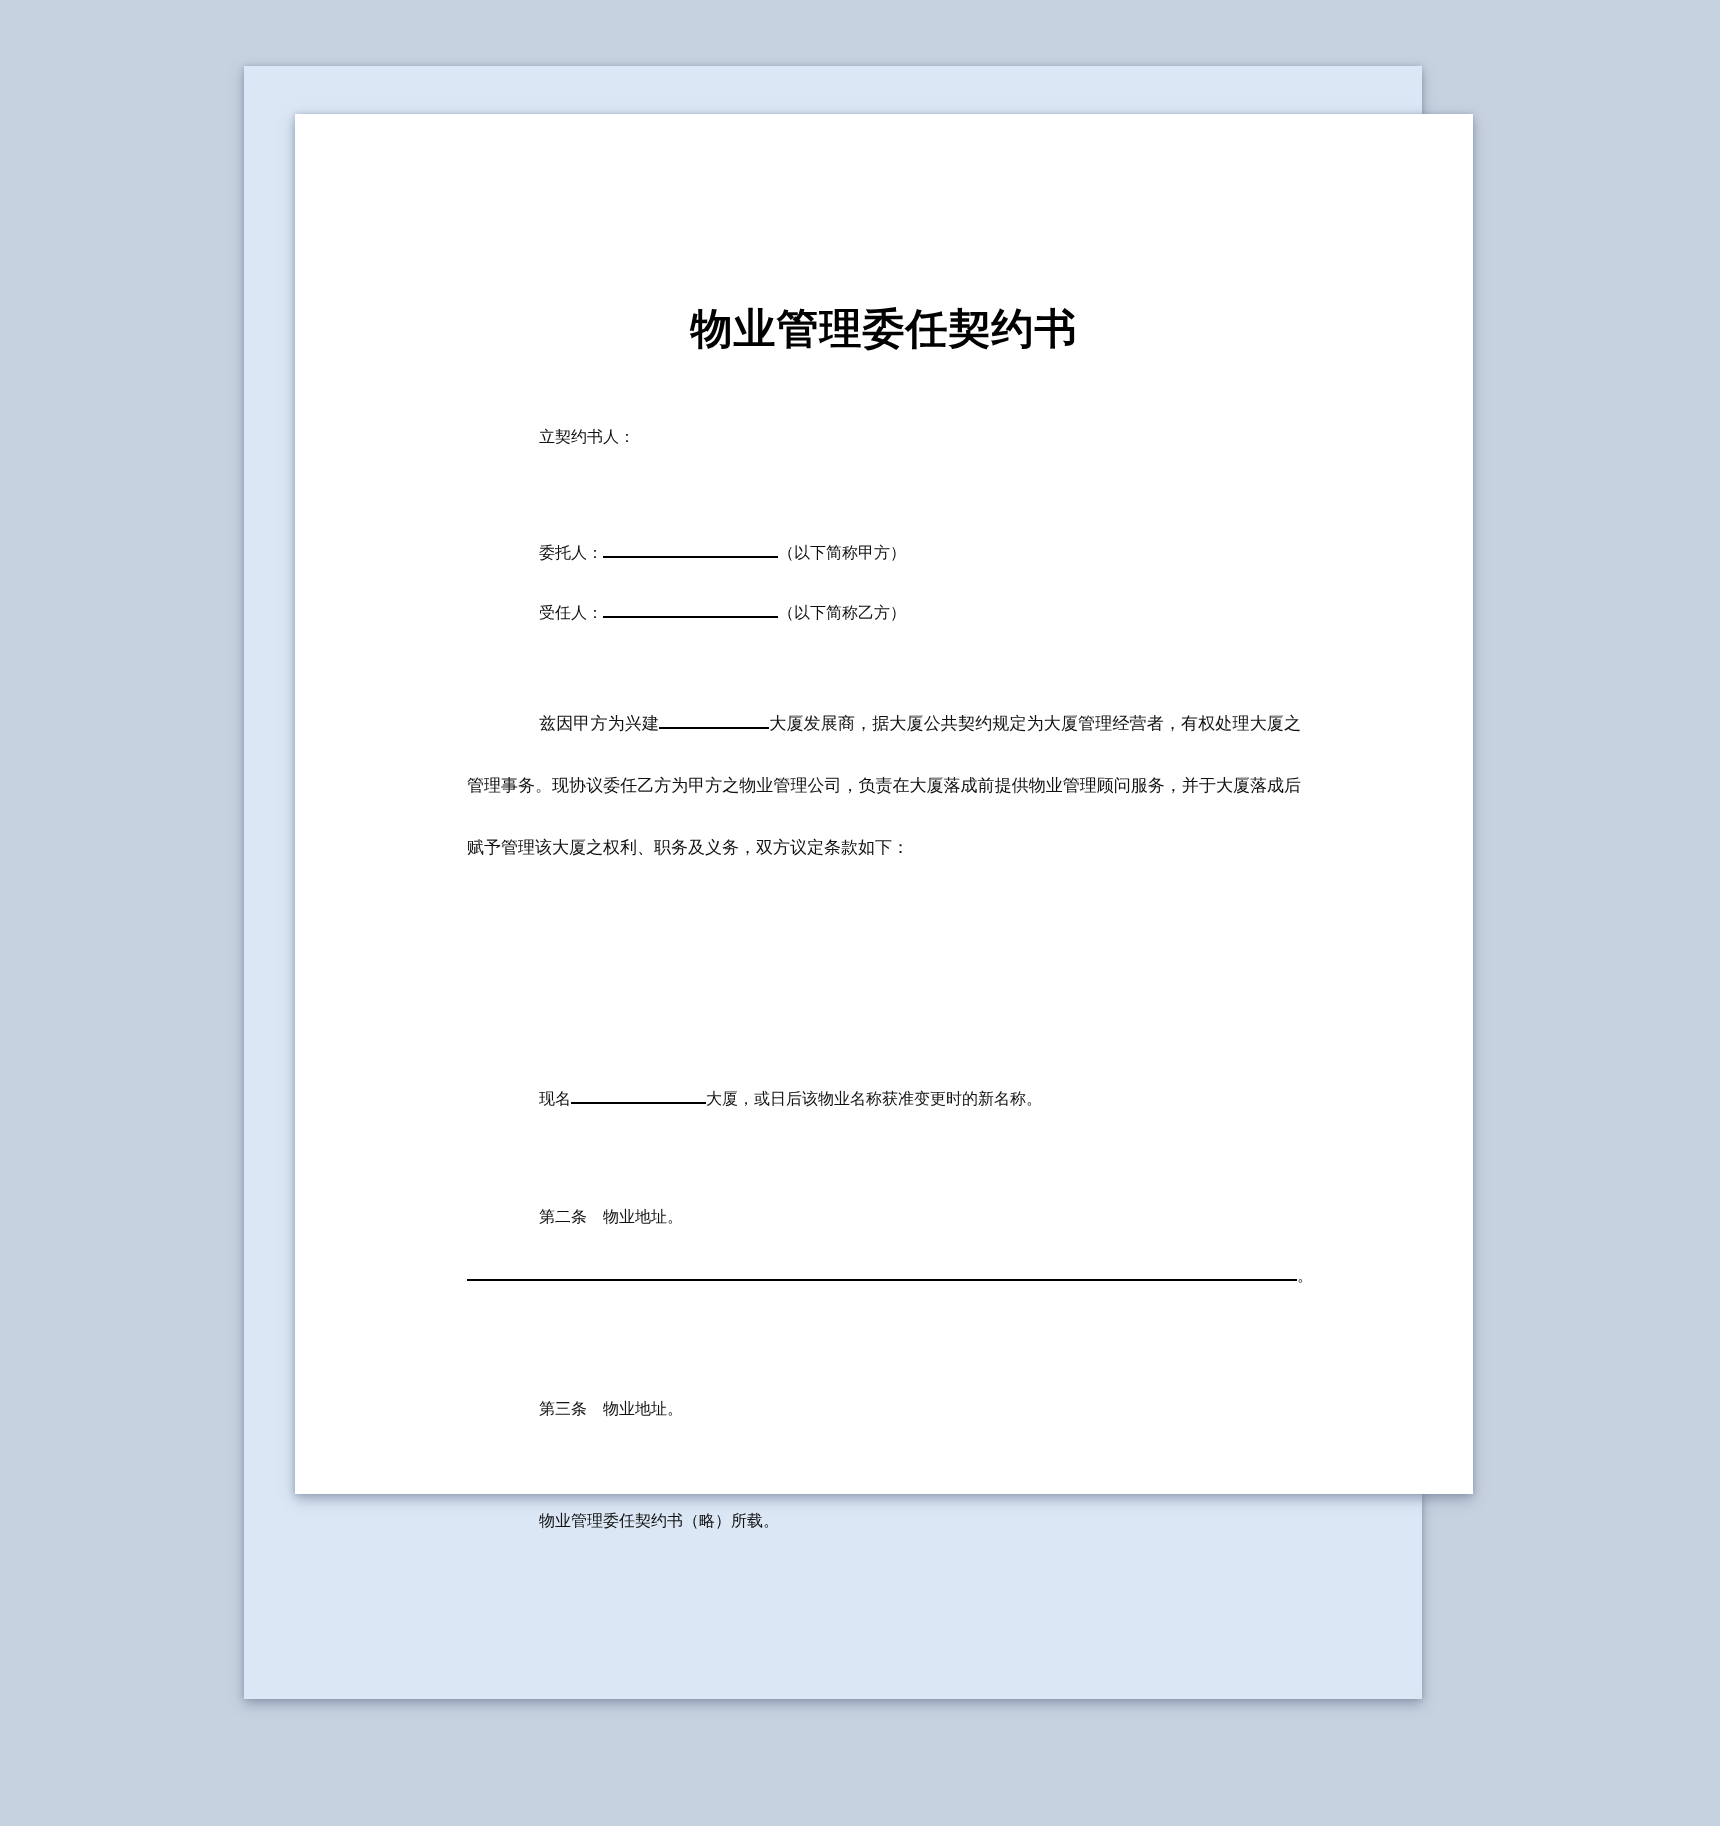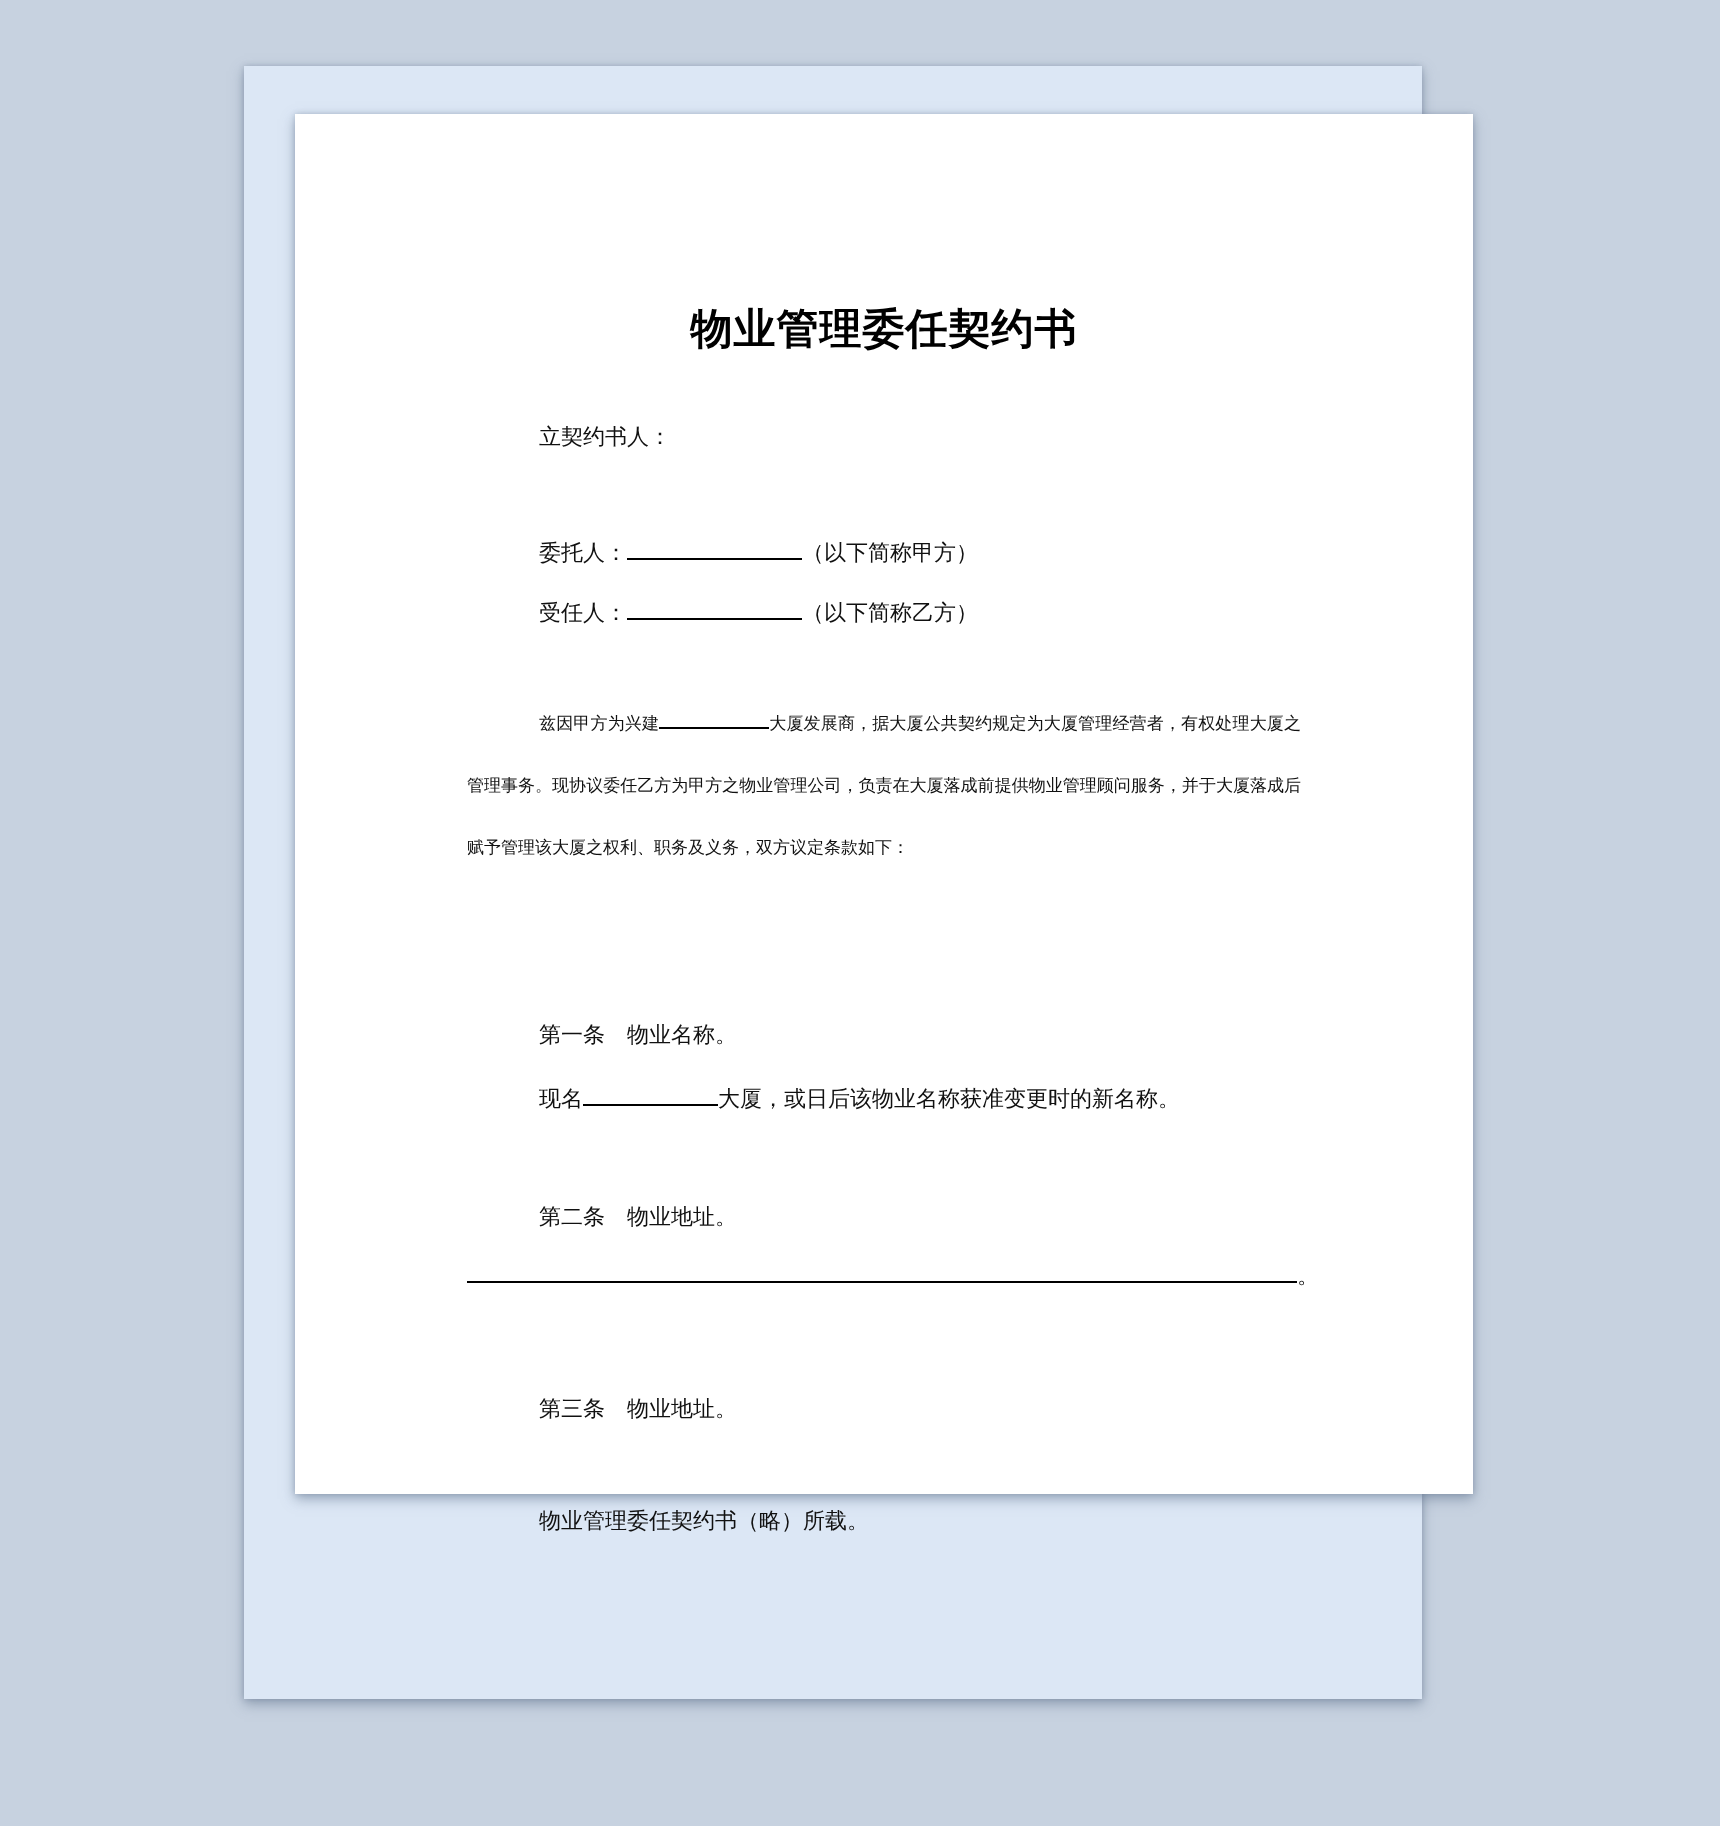--- a/index.html
+++ b/index.html
@@ -28,21 +28,21 @@
     position:absolute;left:0;right:0;top:188px;
     text-align:center;
     font-family:"Liberation Sans", sans-serif;
     font-weight:700;
     font-size:42px;line-height:54px;
     letter-spacing:1px;
     color:#000;
   }
   .line{
     position:absolute;left:172px;right:172px;
-    font-size:22px;line-height:32px;
+    font-size:16px;line-height:32px;
     white-space:nowrap;
   }
   .ind{padding-left:72px;}
   .para{
     position:absolute;left:172px;width:834px;
     font-size:17px;line-height:62px;
     text-align:justify;
     text-indent:72px;
     white-space:normal;
   }
@@ -70,21 +70,20 @@
     <div class="doc-title">物业管理委任契约书</div>
 
     <div class="line ind" style="top:307px;">立契约书人：</div>
 
     <div class="line ind" style="top:423px;"><span>委托人：</span><span class="blank w-party"></span><span>（以下简称甲方）</span></div>
 
     <div class="line ind" style="top:483px;"><span>受任人：</span><span class="blank w-party"></span><span>（以下简称乙方）</span></div>
 
     <div class="para" style="top:579px;"><span>兹因甲方为兴建</span><span class="blank w-build"></span><span>大厦发展商，据大厦公共契约规定为大厦管理经营者，有权处理大厦之管理事务。现协议委任乙方为甲方之物业管理公司，负责在大厦落成前提供物业管理顾问服务，并于大厦落成后赋予管理该大厦之权利、职务及义务，双方议定条款如下：</span></div>
 
-    <div class="line ind" style="top:905px;">第一条　物业名称。</div>
 
     <div class="line ind" style="top:969px;"><span>现名</span><span class="blank w-name"></span><span>大厦，或日后该物业名称获准变更时的新名称。</span></div>
 
     <div class="line ind" style="top:1087px;">第二条　物业地址。</div>
 
     <div class="line addr" style="top:1146px;"><span class="blank w-full"></span><span>。</span></div>
 
     <div class="line ind" style="top:1279px;">第三条　物业地址。</div>
 
     <div class="line ind" style="top:1391px;">物业管理委任契约书（略）所载。</div>

